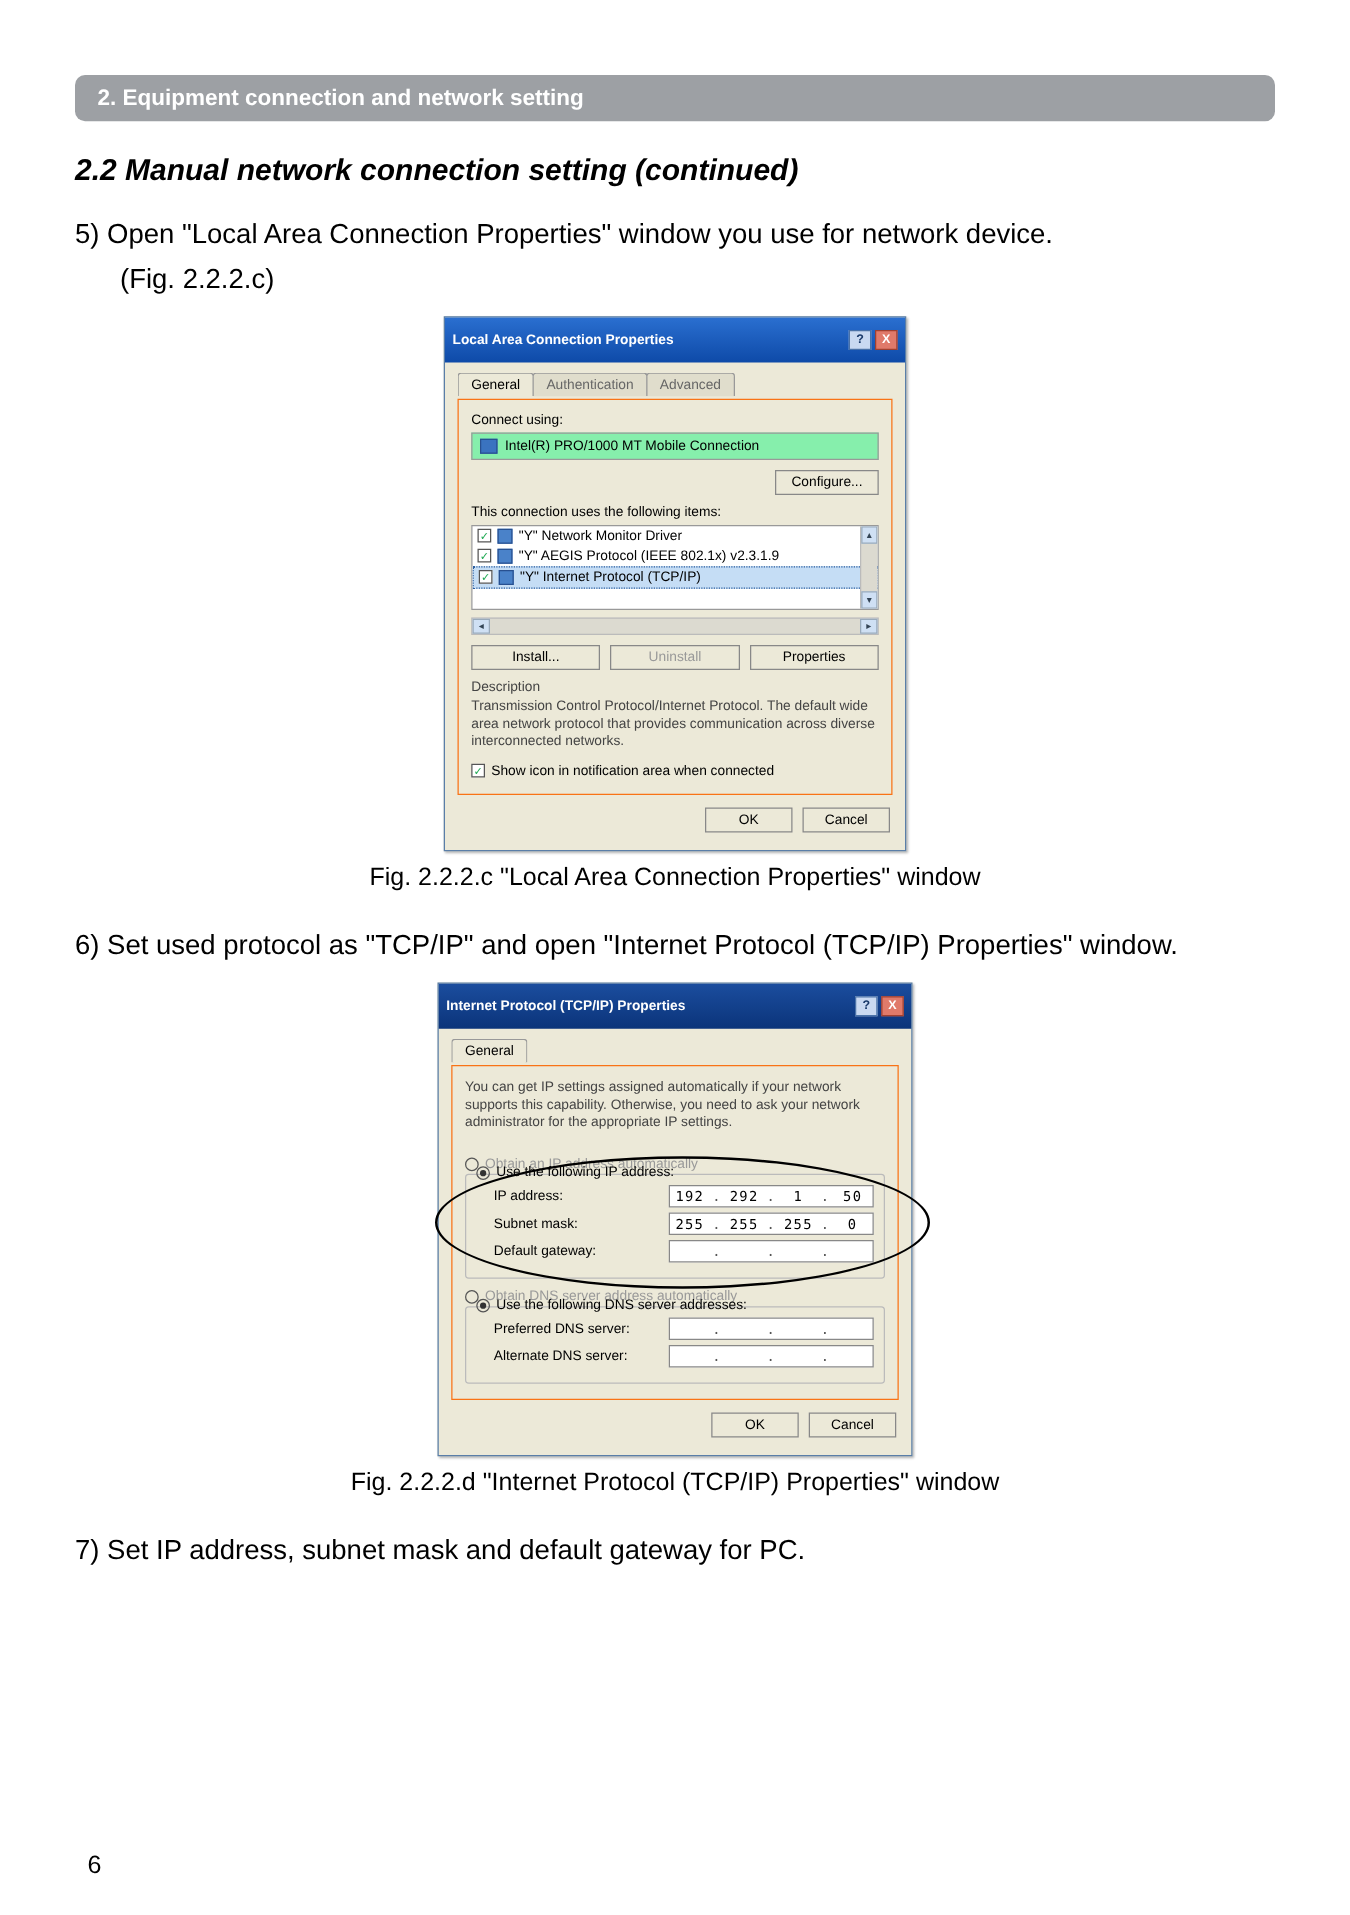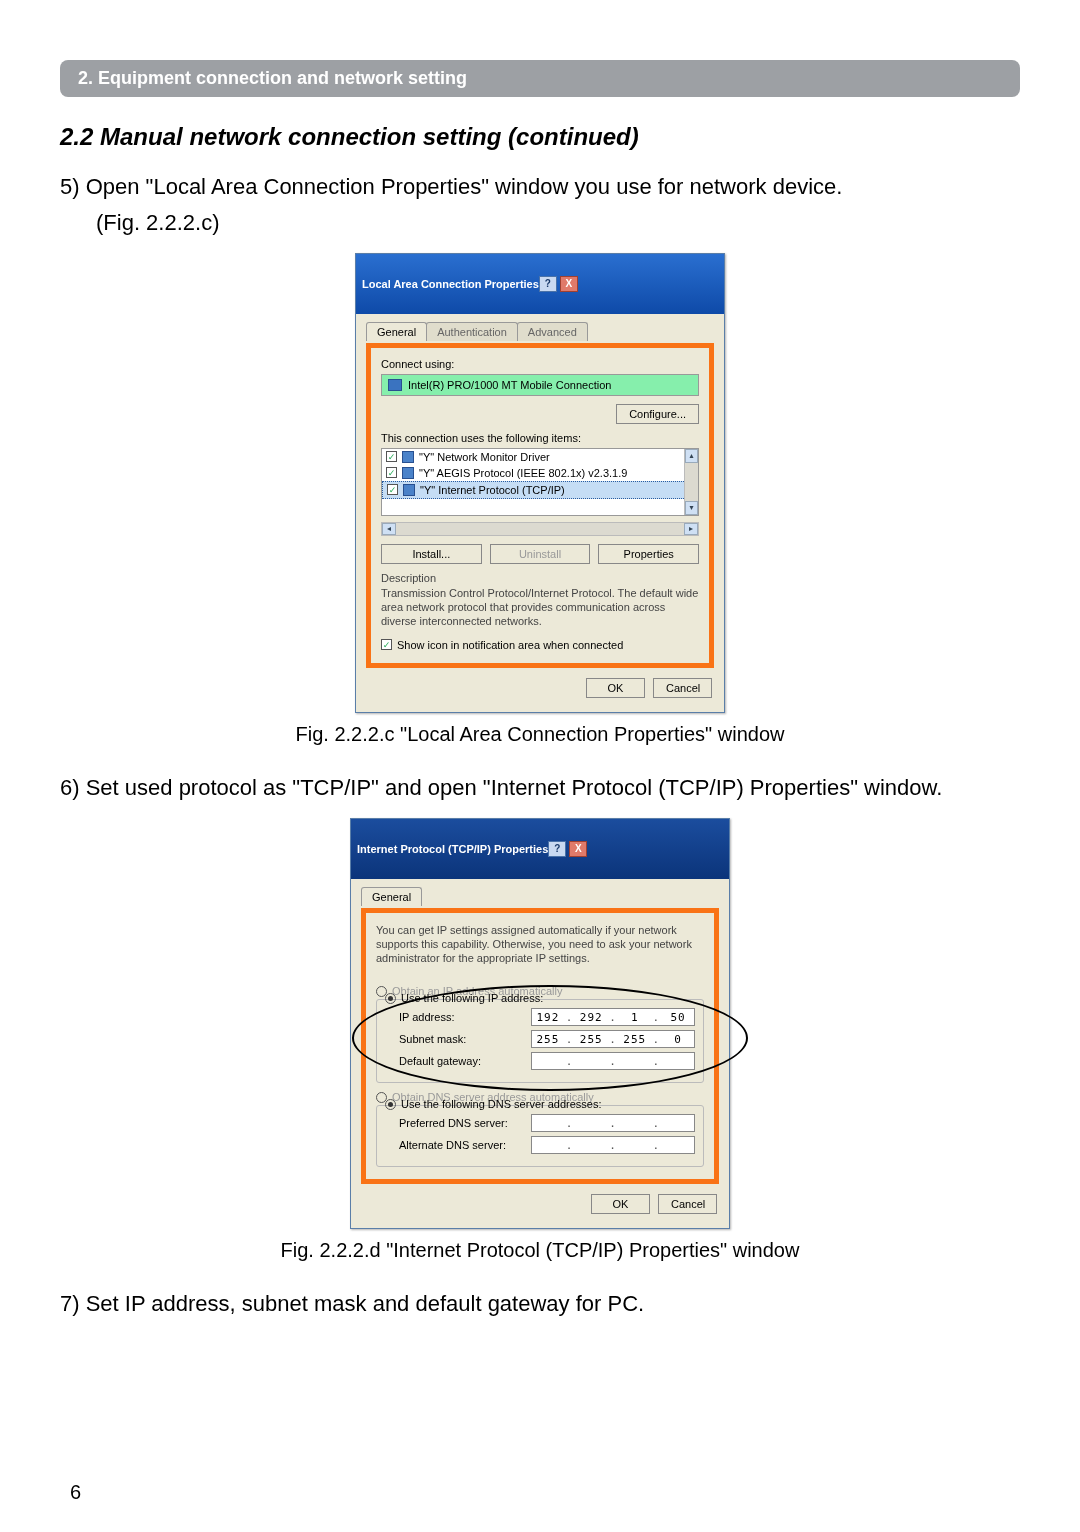--- a/index.html
+++ b/index.html
@@ -51,23 +51,24 @@
   .dlg {
     width: 370px;
     border: 1px solid #5a7ea8;
     background: #ece9d8;
     font-size: 11px;
     box-shadow: 1px 1px 2px rgba(0,0,0,.3);
   }
   .dlg-title {
     background: linear-gradient(#2a6fd0,#0e4aa8);
     color: #fff;
-    padding: 22px 6px;
+    padding: 10px 6px;
     display: flex;
     align-items: center;
+    justify-content: space-between;
     font-weight: bold;
   }
   .title-right { display: flex; gap: 3px; }
   .tbtn {
     width: 18px; height: 16px;
     background: #c9d9f1;
     border: 1px solid #4a72a8;
     display: flex; align-items: center; justify-content: center;
     font-size: 10px; font-weight: bold; color: #1a3a6a;
   }
@@ -75,21 +76,21 @@
   .dlg-body { padding: 8px 10px 10px 10px; }
   .tabs { display: flex; gap: 0; margin-bottom: 2px; }
   .tab {
     border: 1px solid #999; border-bottom: none;
     padding: 3px 10px; background: #ece9d8;
     border-top-left-radius: 3px; border-top-right-radius: 3px;
     margin-right: -1px;
   }
   .tab.inactive { background: #e0ddcc; color: #666; }
   .panel {
-    border: 5px solid #f97316; background: #ece9d8;
+    border: 1px solid #f97316; background: #ece9d8;
     padding: 10px 10px 12px 10px;
   }
   .lbl { margin-bottom: 4px; }
   .conn-row {
     border: 1px solid #999; background: #86efac;
     padding: 4px 6px; display: flex; align-items: flex-end; gap: 6px;
     margin-bottom: 8px;
   }
   .nic-icon { width: 14px; height: 12px; background: #3a73c0; border: 1px solid #285090; }
   .btn {
@@ -110,21 +111,21 @@
   .sbtn { height: 14px; background: #cfe0f4; border: 1px solid #9ab; display: flex; align-items: center; justify-content: center; font-size: 8px; color: #345; }
   .hscroll { height: 14px; background: #dcdad0; border: 1px solid #bbb; display: flex; justify-content: space-between; margin-bottom: 8px; }
   .hsbtn { width: 14px; background: #cfe0f4; border: 1px solid #9ab; display: flex; align-items: center; justify-content: center; font-size: 8px; color: #345; }
   .btn-row3 { display: flex; gap: 8px; justify-content: space-between; margin-bottom: 8px; }
   .btn-row3 .btn { flex: 1; }
   .btn.disabled { color: #999; }
   .group-lbl { color: #444; margin-bottom: 2px; }
   .desc-text { color: #444; line-height: 1.3; margin-bottom: 10px; }
   .chk-row { display: flex; align-items: center; gap: 5px; margin-top: 4px; }
   .dlg-foot { display: flex; justify-content: flex-end; gap: 8px; padding: 0 2px 4px 2px; margin-top: 10px; }
-  .dlg-foot .btn { width: 59px; }
+  .dlg-foot .btn { width: 70px; }
   
   .field-row { display: flex; align-items: center; justify-content: space-between; margin: 4px 0; padding-left: 14px; gap: 16px; }
   .ipbox {
     border: 1px solid #888; background: #fff; width: 164px; height: 18px;
     display: flex; align-items: center; justify-content: center; gap: 2px;
     font-family: monospace; letter-spacing: 1px; font-size: 11px;
   }
   .ipbox span { flex: 1; text-align: center; }
   .ipbox .dot { flex: 0; color: #555; }
   .radio-row { display: flex; align-items: center; gap: 5px; margin: 4px 0 2px 0; }

